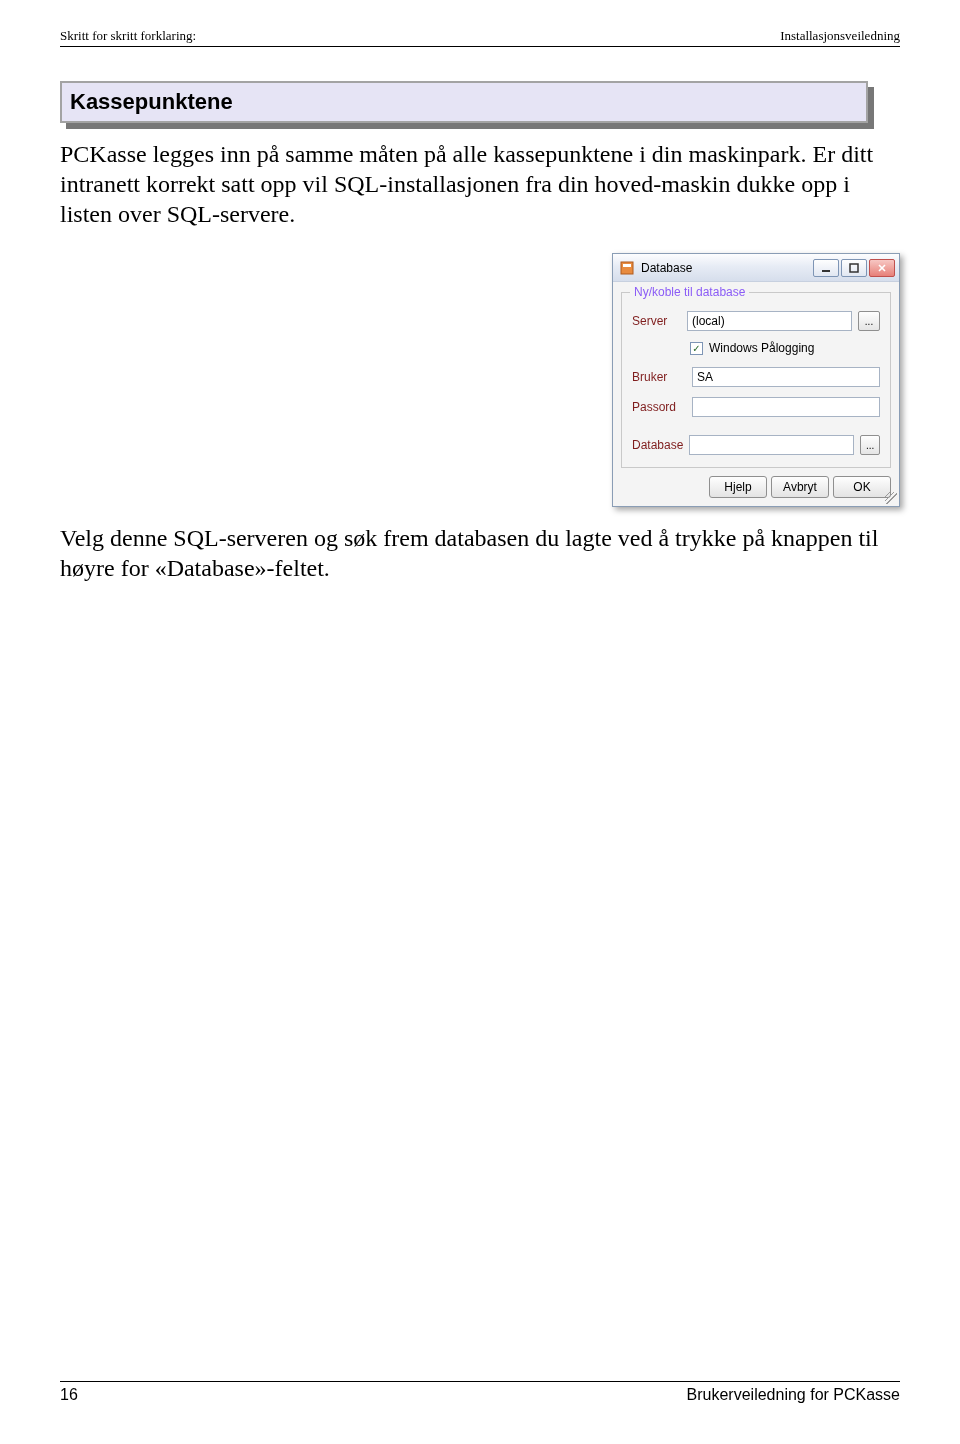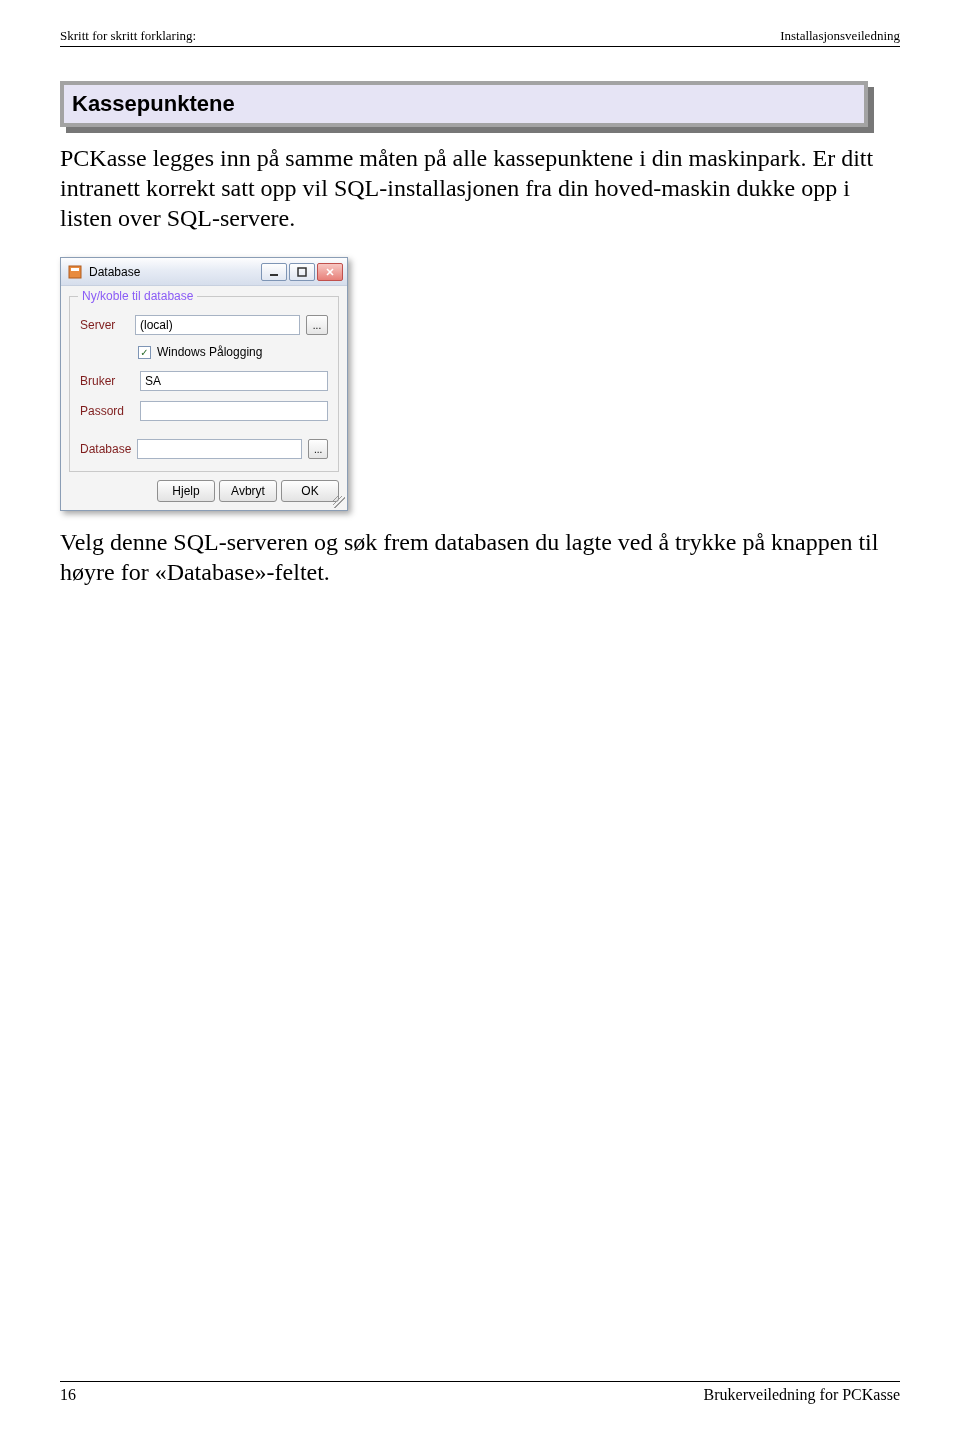--- a/index.html
+++ b/index.html
@@ -24,21 +24,21 @@
     padding-bottom: 2px;
     border-bottom: 1px solid #000;
   }
   .section-title-wrap {
     margin-top: 34px;
     position: relative;
     width: 815px;
   }
   .section-title {
     background: #e6e4f5;
-    border: 4px solid #a3a3a3;
+    border: 2px solid #a3a3a3;
     font-family: Verdana, Geneva, sans-serif;
     font-size: 22px;
     font-weight: bold;
     padding: 6px 8px 6px 8px;
     position: relative;
     z-index: 2;
     width: 808px;
     margin-left:0;
   }
   .section-title-shadow {
@@ -52,21 +52,21 @@
   }
   .para {
     margin-top: 16px;
     font-size: 24px;
     line-height: 1.25;
     font-family: "Times New Roman", Times, serif;
   }
   .dialog-wrap {
     margin-top: 24px;
     display:flex;
-    justify-content:flex-start;
+    justify-content:flex-end;
   }
   .dialog {
     width: 288px;
     border: 1px solid #8a9db5;
     box-shadow: 3px 3px 6px rgba(0,0,0,0.35);
     background: #f4f4f4;
     font-family: Tahoma, Verdana, sans-serif;
     font-size: 12px;
   }
   .titlebar {
@@ -159,21 +159,21 @@
       linear-gradient(135deg, transparent 9px, #9a9a9a 9px, #9a9a9a 10px, transparent 10px),
       linear-gradient(135deg, transparent 3px, #9a9a9a 3px, #9a9a9a 4px, transparent 4px);
   }
   .dialog-inner{position:relative;}
   .footer {
     position: absolute;
     left: 60px; right: 60px; bottom: 40px;
     border-top: 1px solid #000;
     display:flex;
     justify-content: space-between;
-    font-family: Liberation Serif, serif;
+    font-family: Liberation Sans, sans-serif;
     font-size: 16px;
     padding-top: 4px;
   }
 </style>
 </head>
 <body>
 
 <div class="page">
   <div class="hdr">
     <span>Skritt for skritt forklaring:</span>

